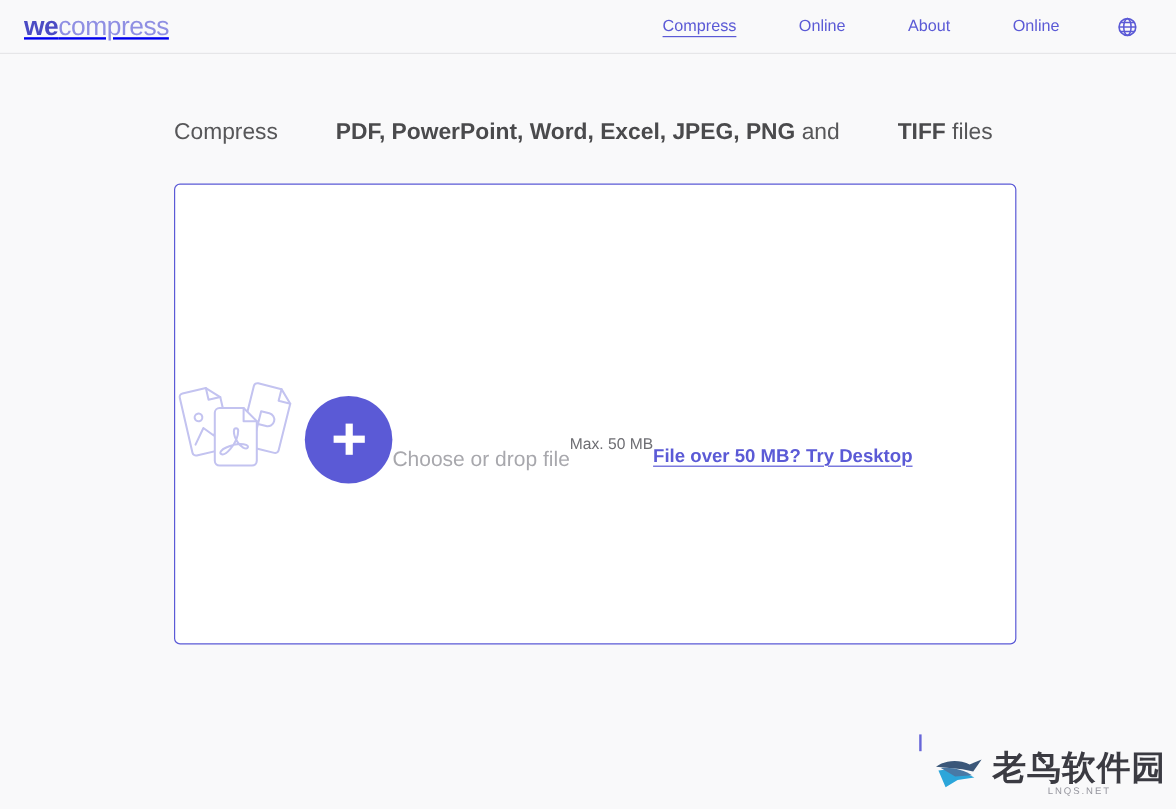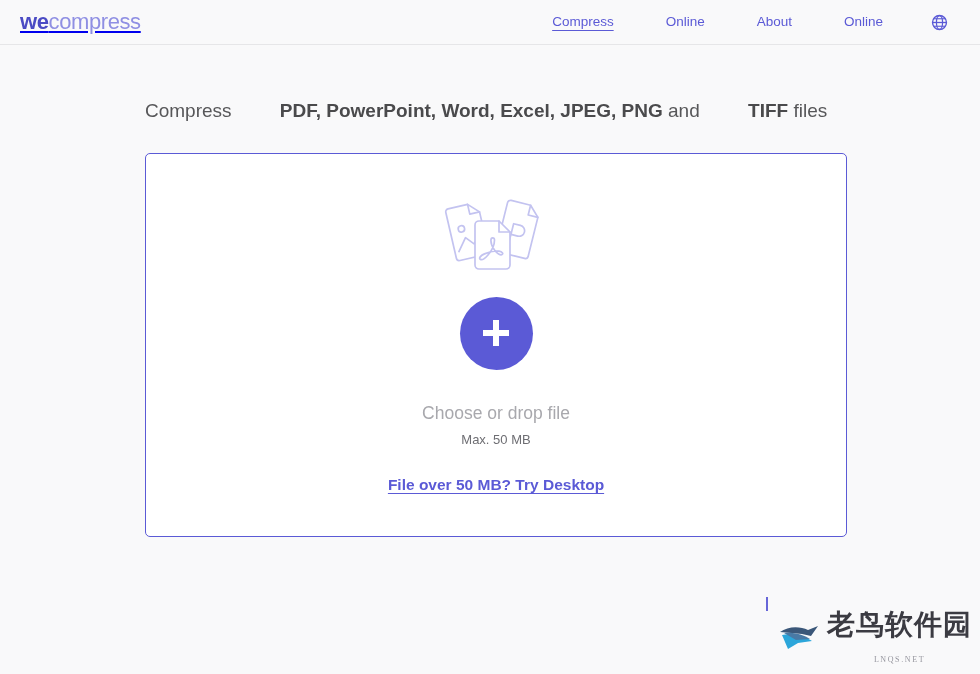--- a/index.html
+++ b/index.html
@@ -105,21 +105,21 @@
 
   
   .dropzone {
     margin-top: 29px;
     width: 702px;
     height: 384px;
     background: #ffffff;
     border: 1.5px solid #5b5ad6;
     border-radius: 5px;
     display: flex;
-    flex-direction: column;
+    flex-direction: row;
     align-items: center;
     padding-top: 43px;
   }
 
   .file-illustration {
     width: 108px;
     height: 74px;
     margin-bottom: 26px;
   }
 
@@ -199,22 +199,22 @@
     font-size: 28px;
     font-weight: 700;
     color: #2b2b33;
     letter-spacing: 1px;
     font-family: "DejaVu Sans", sans-serif;
   }
   .wm-sub {
     font-size: 8px;
     color: #8d8d96;
     letter-spacing: 1.6px;
-    margin-top: 17px;
-    font-family: Liberation Serif, serif;
+    margin-top: 2px;
+    font-family: Liberation Sans, sans-serif;
   }
   .wm-divider {
     position: absolute;
     left: -12px;
     top: -14px;
     width: 2px;
     height: 14px;
     background: #5b5ad6;
   }
 </style>

